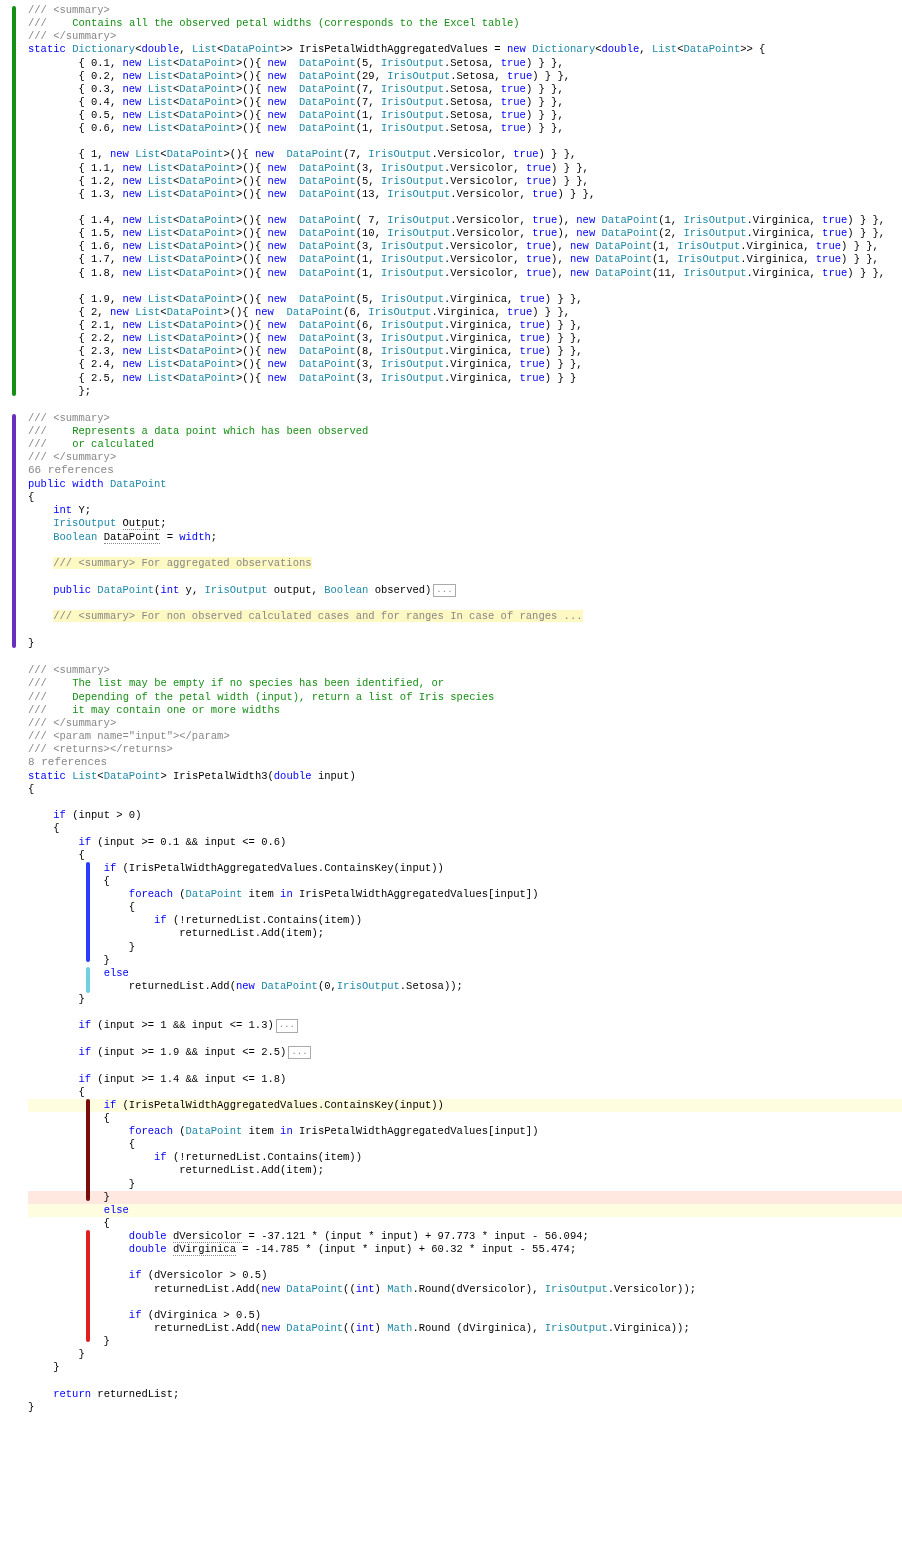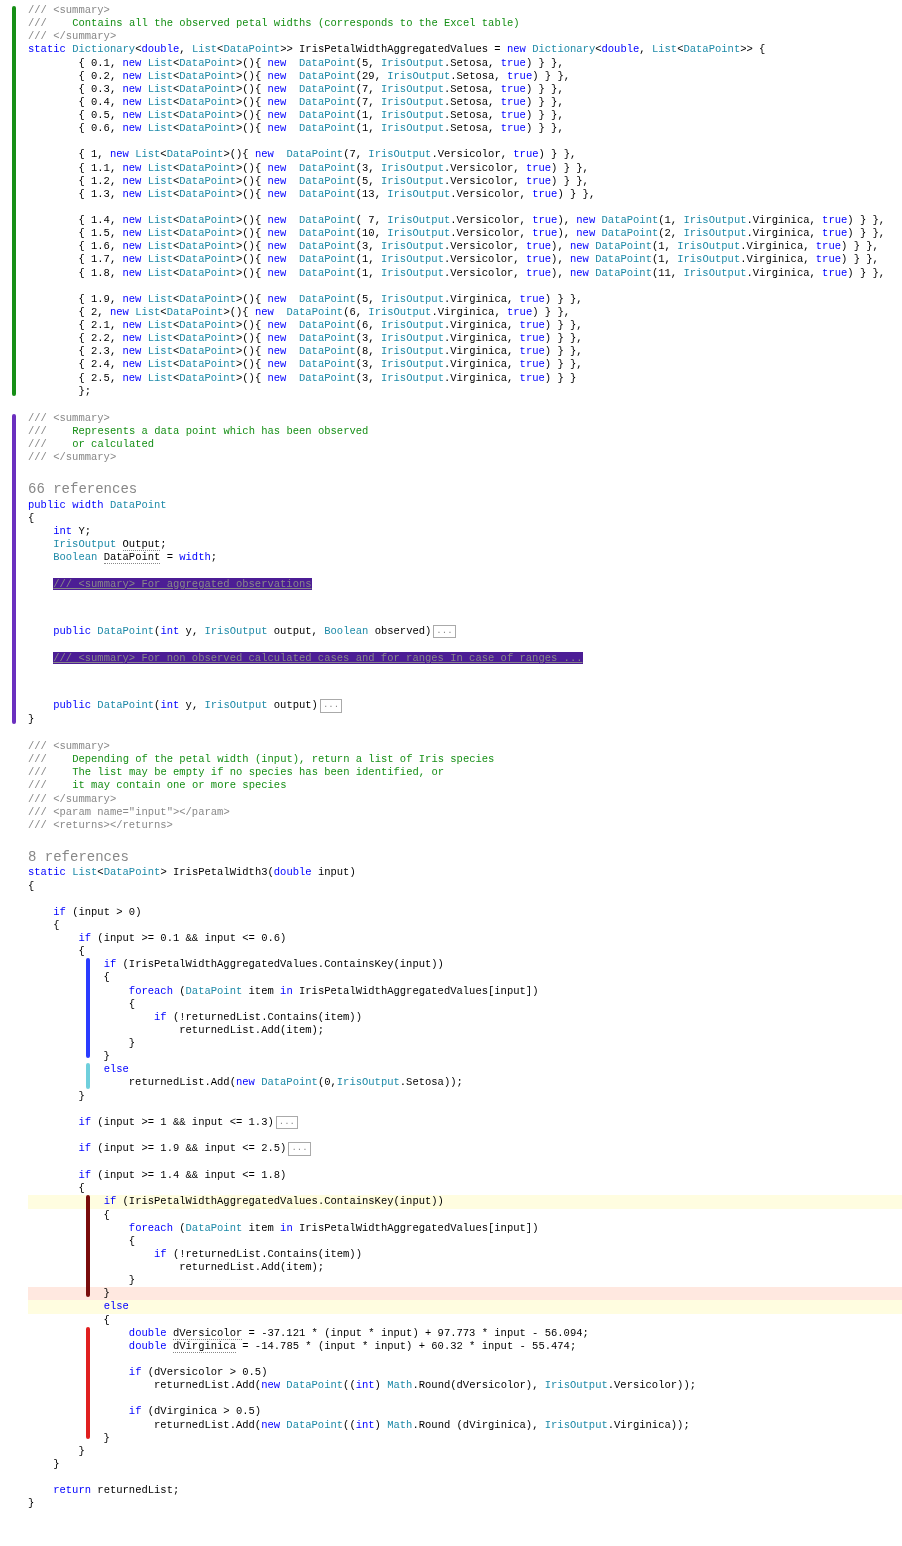--- a/index.html
+++ b/index.html
@@ -22,41 +22,41 @@
     border-radius: 2px;
   }
   .bar-green { background: #168f16; }
   .bar-purple { background: #6b2fbf; }
 
   .line { white-space: pre; }
   .c-gray { color: #888888; margin-top: 22px; }
   .c-green { color: #168f16; margin-left: 19px; }
   .c-kw { color: #0000ff; }
   .c-type { color: #1e8aa8; }
-  .ref { color: #888; font-size: 14px; margin-top: 17px; }
+  .ref { color: #888; font-size: 11px; }
   .underline-dot { border-bottom: 1px dotted #888; }
 
   .fold {
     display: inline-block;
     border: 1px solid #aaa;
     padding: 0 2px;
     color: #888;
     font-size: 9px;
     vertical-align: middle;
     margin-left: 2px;
   }
   .inner { position: relative; }
   .ibar {
     position: absolute;
     width: 4px;
     border-radius: 2px;
   }
   .hl-yellow { background: #fffde0; display:block; }
   .hl-red { background: #ffe8e0; display:block; }
-  .sel { background: #4c1d95; text-decoration: underline; }
+  .sel { background: #fef9c3; }
 </style>
 </head>
 <body>
 
 <div class="block">
   <div class="bar bar-green"></div>
   <div class="line"><span class="c-gray">/// &lt;summary&gt;</span></div>
   <div class="line"><span class="c-gray">/// </span><span class="c-green">Contains all the observed petal widths (corresponds to the Excel table)</span></div>
   <div class="line"><span class="c-gray">/// &lt;/summary&gt;</span></div>
   <div class="line"><span class="c-kw">static</span> <span class="c-type">Dictionary</span>&lt;<span class="c-kw">double</span>, <span class="c-type">List</span>&lt;<span class="c-type">DataPoint</span>&gt;&gt; IrisPetalWidthAggregatedValues = <span class="c-kw">new</span> <span class="c-type">Dictionary</span>&lt;<span class="c-kw">double</span>, <span class="c-type">List</span>&lt;<span class="c-type">DataPoint</span>&gt;&gt; {</div>
@@ -109,29 +109,28 @@
   <div class="line">    <span class="c-kw">int</span> Y;</div>
   <div class="line">    <span class="c-type">IrisOutput</span> <span class="underline-dot">Output</span>;</div>
   <div class="line">    <span class="c-type">Boolean</span> <span class="underline-dot">DataPoint</span> = <span class="c-kw">width</span>;</div>
   <div class="line">&nbsp;</div>
   <div class="line">    <span class="c-gray sel">/// &lt;summary&gt; For aggregated observations</span></div>
   <div class="line ref">    <span></span></div>
   <div class="line">    <span class="c-kw">public</span> <span class="c-type">DataPoint</span>(<span class="c-kw">int</span> y, <span class="c-type">IrisOutput</span> output, <span class="c-type">Boolean</span> observed)<span class="fold">...</span></div>
   <div class="line">&nbsp;</div>
   <div class="line">    <span class="c-gray sel">/// &lt;summary&gt; For non observed calculated cases and for ranges In case of ranges ...</span></div>
   <div class="line ref">    <span></span></div>
-  <div class="line">    <span class="c-kw">public</span> <span class="c-type">DataPoint</span>(<span class="c-kw">int</span> y, <span class="c-type">IrisOutput</span> output)<span class="fold">...</span></div>
   <div class="line">}</div>
 </div>
 
 <div class="block" style="padding-left:20px;">
   <div class="line"><span class="c-gray">/// &lt;summary&gt;</span></div>
+  <div class="line"><span class="c-gray">/// </span><span class="c-green">The list may be empty if no species has been identified, or</span></div>
   <div class="line"><span class="c-gray">/// </span><span class="c-green">Depending of the petal width (input), return a list of Iris species</span></div>
-  <div class="line"><span class="c-gray">/// </span><span class="c-green">The list may be empty if no species has been identified, or</span></div>
-  <div class="line"><span class="c-gray">/// </span><span class="c-green">it may contain one or more species</span></div>
+  <div class="line"><span class="c-gray">/// </span><span class="c-green">it may contain one or more widths</span></div>
   <div class="line"><span class="c-gray">/// &lt;/summary&gt;</span></div>
   <div class="line"><span class="c-gray">/// &lt;param name=</span><span class="c-gray">"</span><span class="c-gray">input</span><span class="c-gray">"</span><span class="c-gray">&gt;&lt;/param&gt;</span></div>
   <div class="line"><span class="c-gray">/// &lt;returns&gt;&lt;/returns&gt;</span></div>
   <div class="line ref">8 references</div>
   <div class="line"><span class="c-kw">static</span> <span class="c-type">List</span>&lt;<span class="c-type">DataPoint</span>&gt; IrisPetalWidth3(<span class="c-kw">double</span> input)</div>
   <div class="line">{</div>
   <div class="line">&nbsp;</div>
   <div class="line">    <span class="c-kw">if</span> (input &gt; 0)</div>
   <div class="line">    {</div>
 

